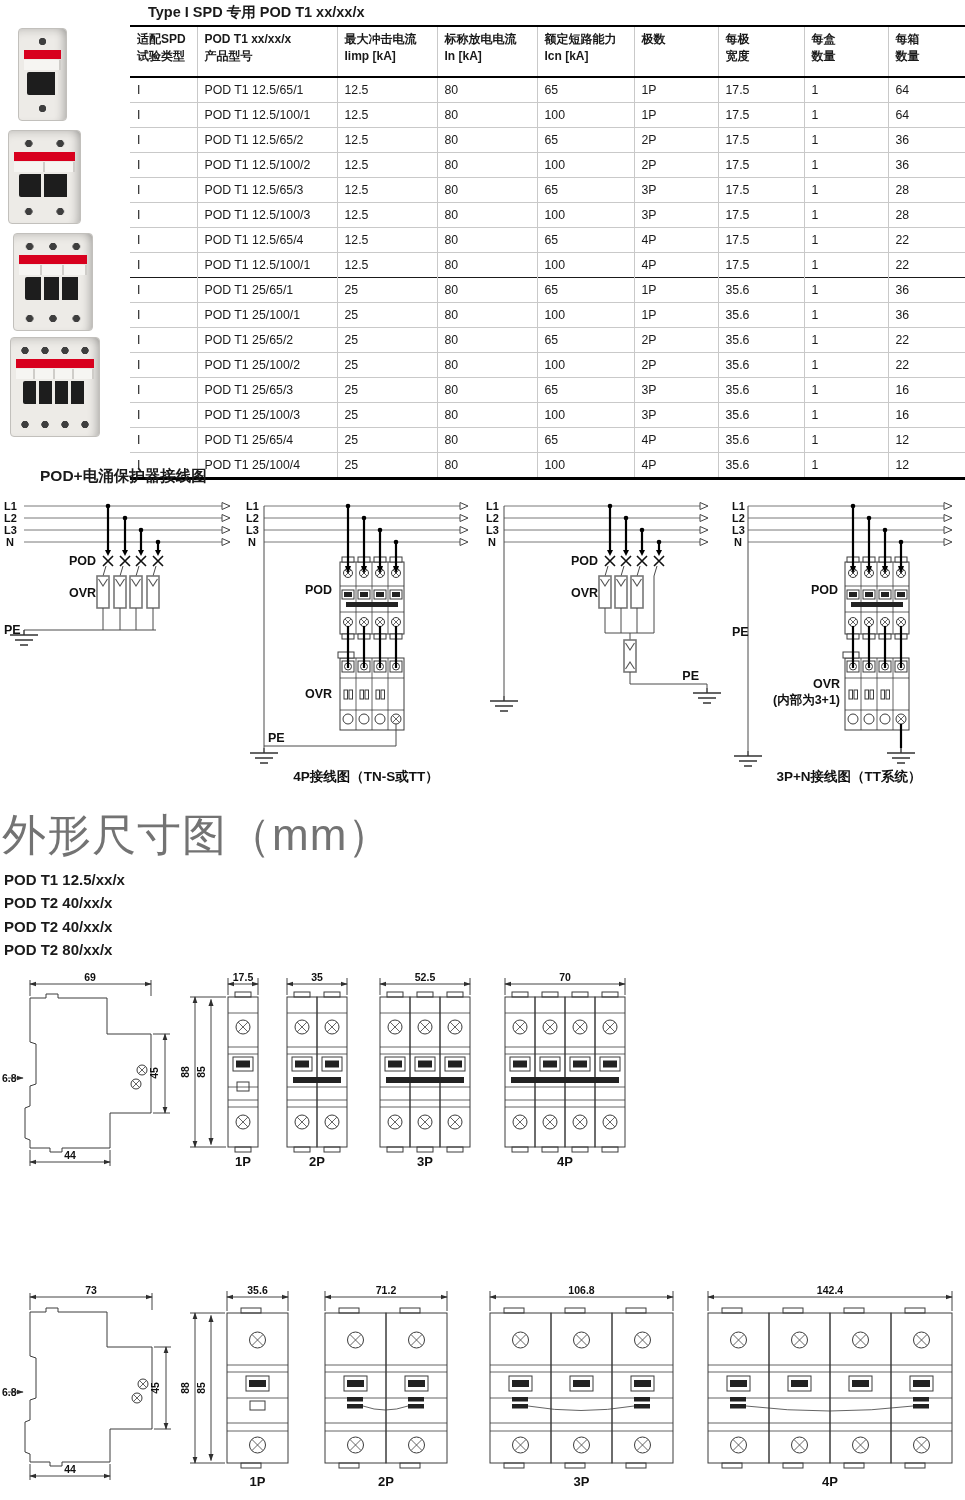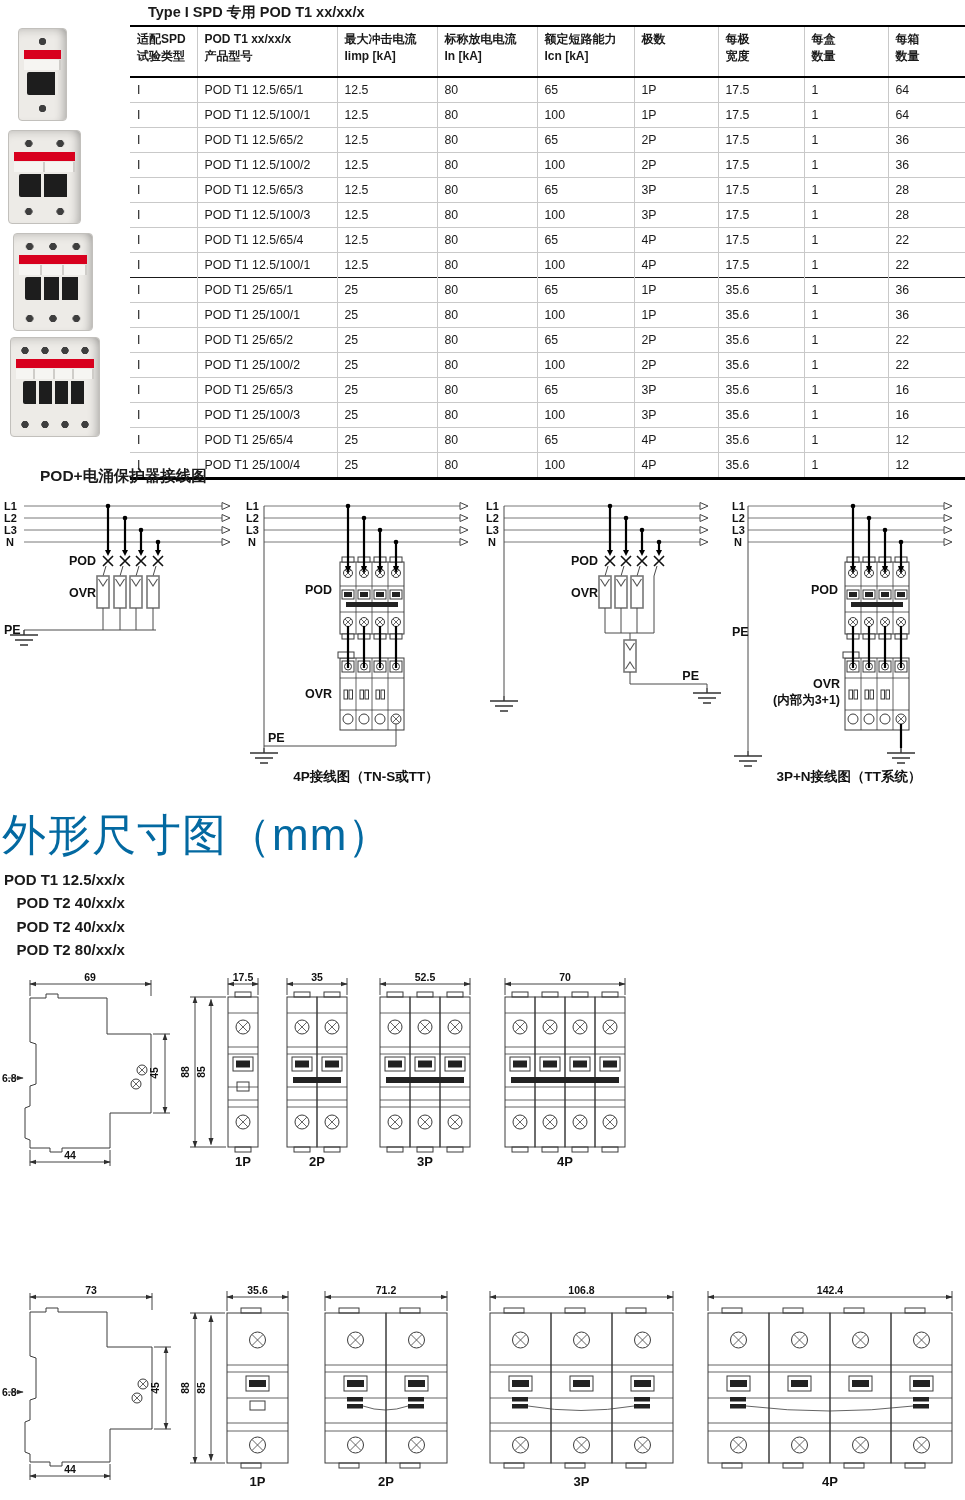--- a/index.html
+++ b/index.html
@@ -25,23 +25,23 @@
              border-top:2px solid #000;border-bottom:3px solid #000;}
   table.spec th{font-size:12px;font-weight:bold;text-align:left;vertical-align:top;
                 padding:4px 2px 11px 7px;line-height:1.4;border-bottom:2px solid #000;}
   table.spec th span{display:block;}
   table.spec td{font-size:12.3px;height:24px;padding:0 2px 0 7px;border-top:1px solid #c9c9c9;white-space:nowrap;}
   table.spec th + th, table.spec td + td{border-left:1px solid #c9c9c9;}
   table.spec tr.group-start td{border-top:1px solid #1a1a1a;}
 
   
   .wiring-title{position:absolute;left:4px;top:466px;font-size:15.5px;font-weight:bold;margin-left:36px;}
-  .dims-h1{position:absolute;left:2px;top:806px;font-size:44px;font-weight:300;letter-spacing:1px;color:#0369a1;}
+  .dims-h1{position:absolute;left:2px;top:806px;font-size:44px;font-weight:300;letter-spacing:1px;color:#737373;}
   .models{position:absolute;font-size:15px;font-weight:bold;line-height:23.4px;}
-  .models div{white-space:nowrap;text-align:right;}
+  .models div{white-space:nowrap;}
 
   
   svg{position:absolute;left:0;overflow:visible;}
   .ln{stroke:#787878;stroke-width:1;fill:none;}
   .pl{stroke:#4a4a4a;stroke-width:1;fill:none;}
   .bd{stroke:#000;stroke-width:2.2;fill:none;}
   .sym{stroke:#111;stroke-width:1.6;fill:none;}
   .cel{stroke:#777;stroke-width:1.6;fill:#fff;}
   .celv{stroke:#555;stroke-width:1.1;fill:none;}
   .oap{fill:#fff;stroke:#444;stroke-width:1;}

